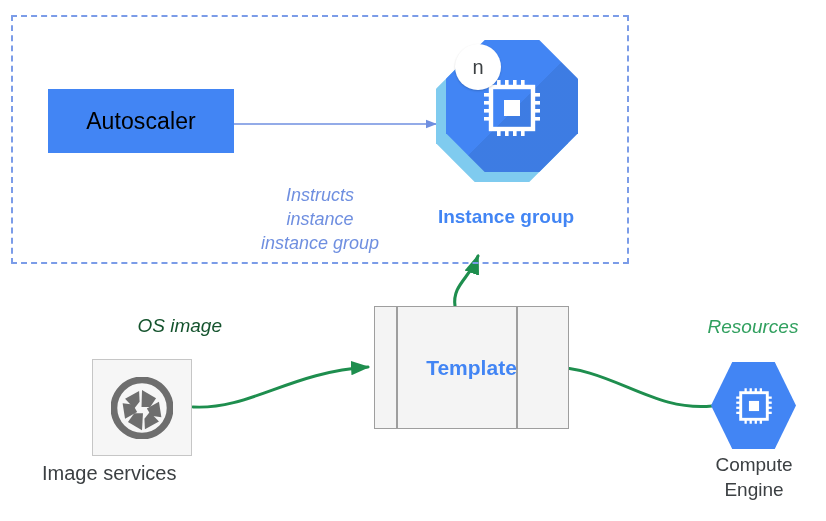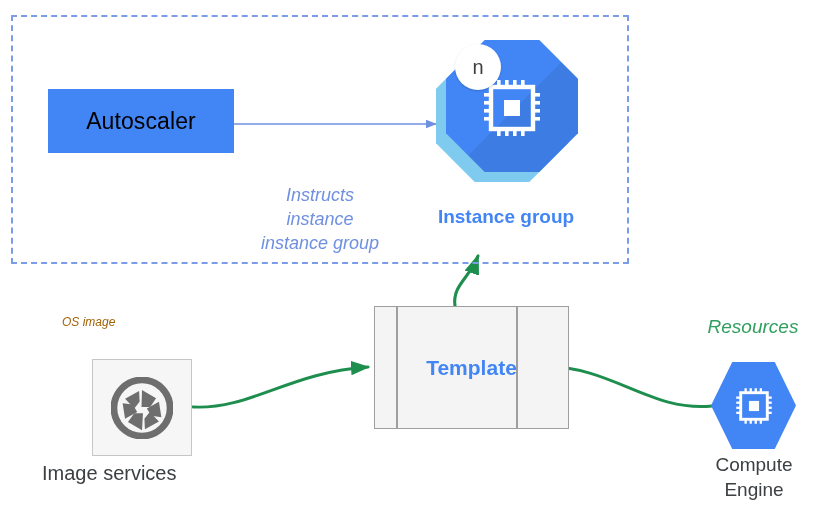--- a/index.html
+++ b/index.html
@@ -183,23 +183,23 @@
     font-size: 21px;
     font-weight: 700;
   }
 
   
   .os-image-caption {
     position: absolute;
     left: 62px;
     top: 315px;
     width: 160px;
-    text-align: left;
-    color: #a16207;
-    font-size: 12px;
+    text-align: right;
+    color: #14532d;
+    font-size: 19px;
     font-style: italic;
   }
   .image-services-box {
     position: absolute;
     left: 92px;
     top: 359px;
     width: 100px;
     height: 97px;
     background: #f6f6f6;
     border: 1.4px solid #c6c6c6;

